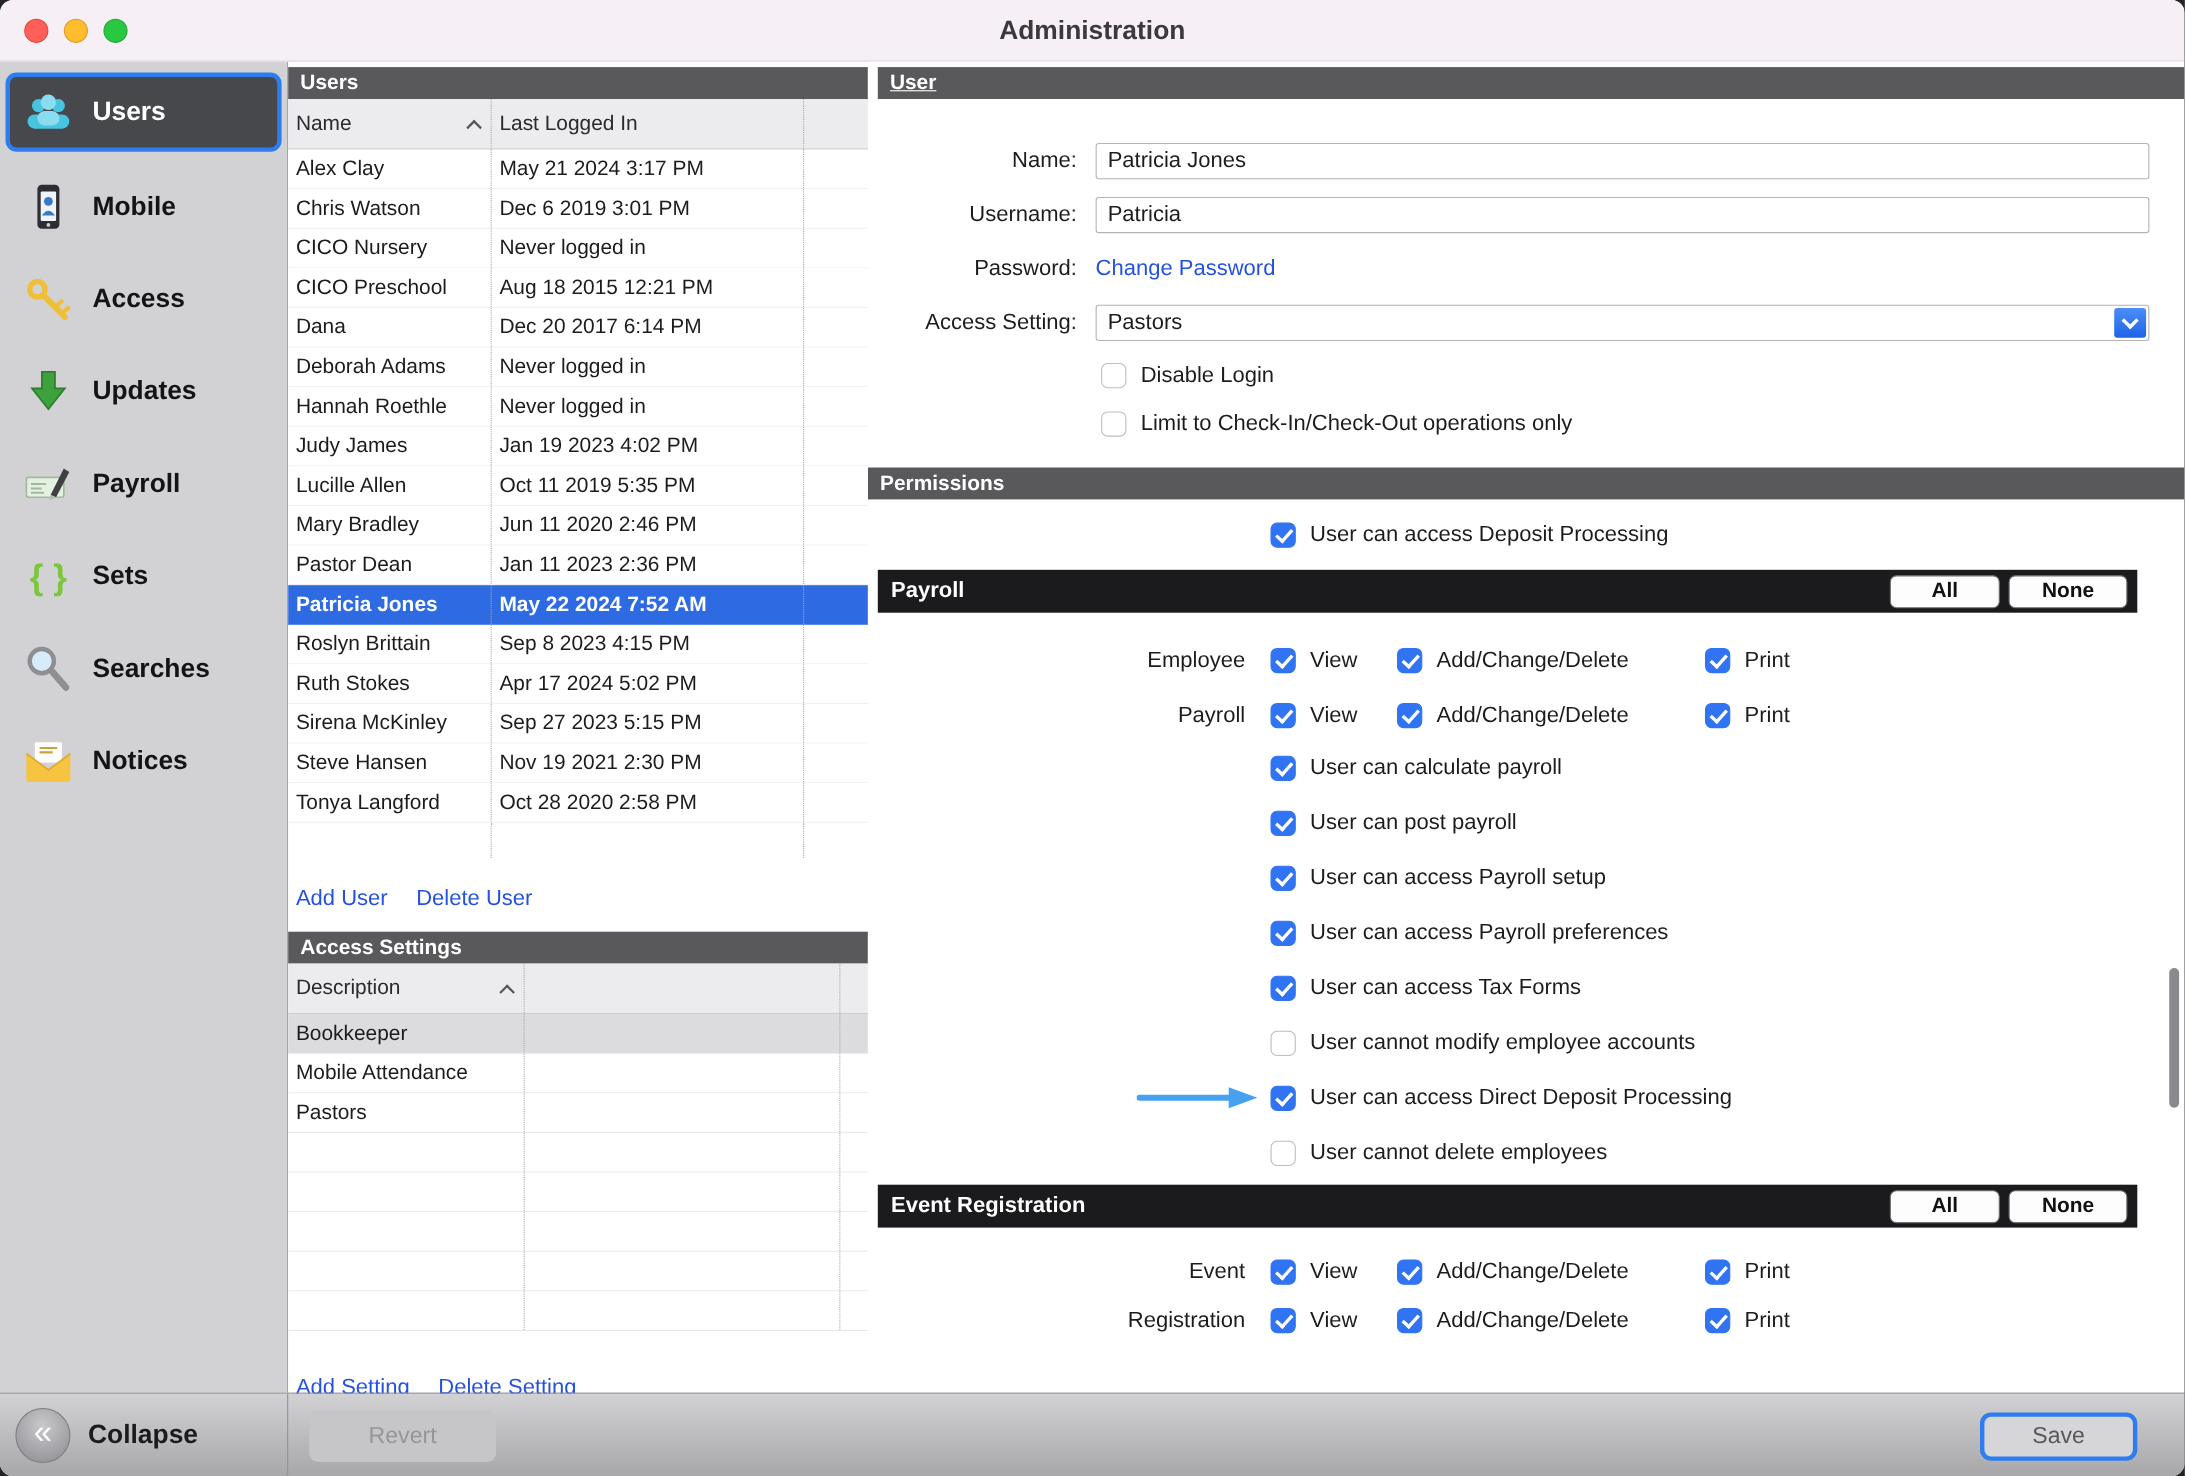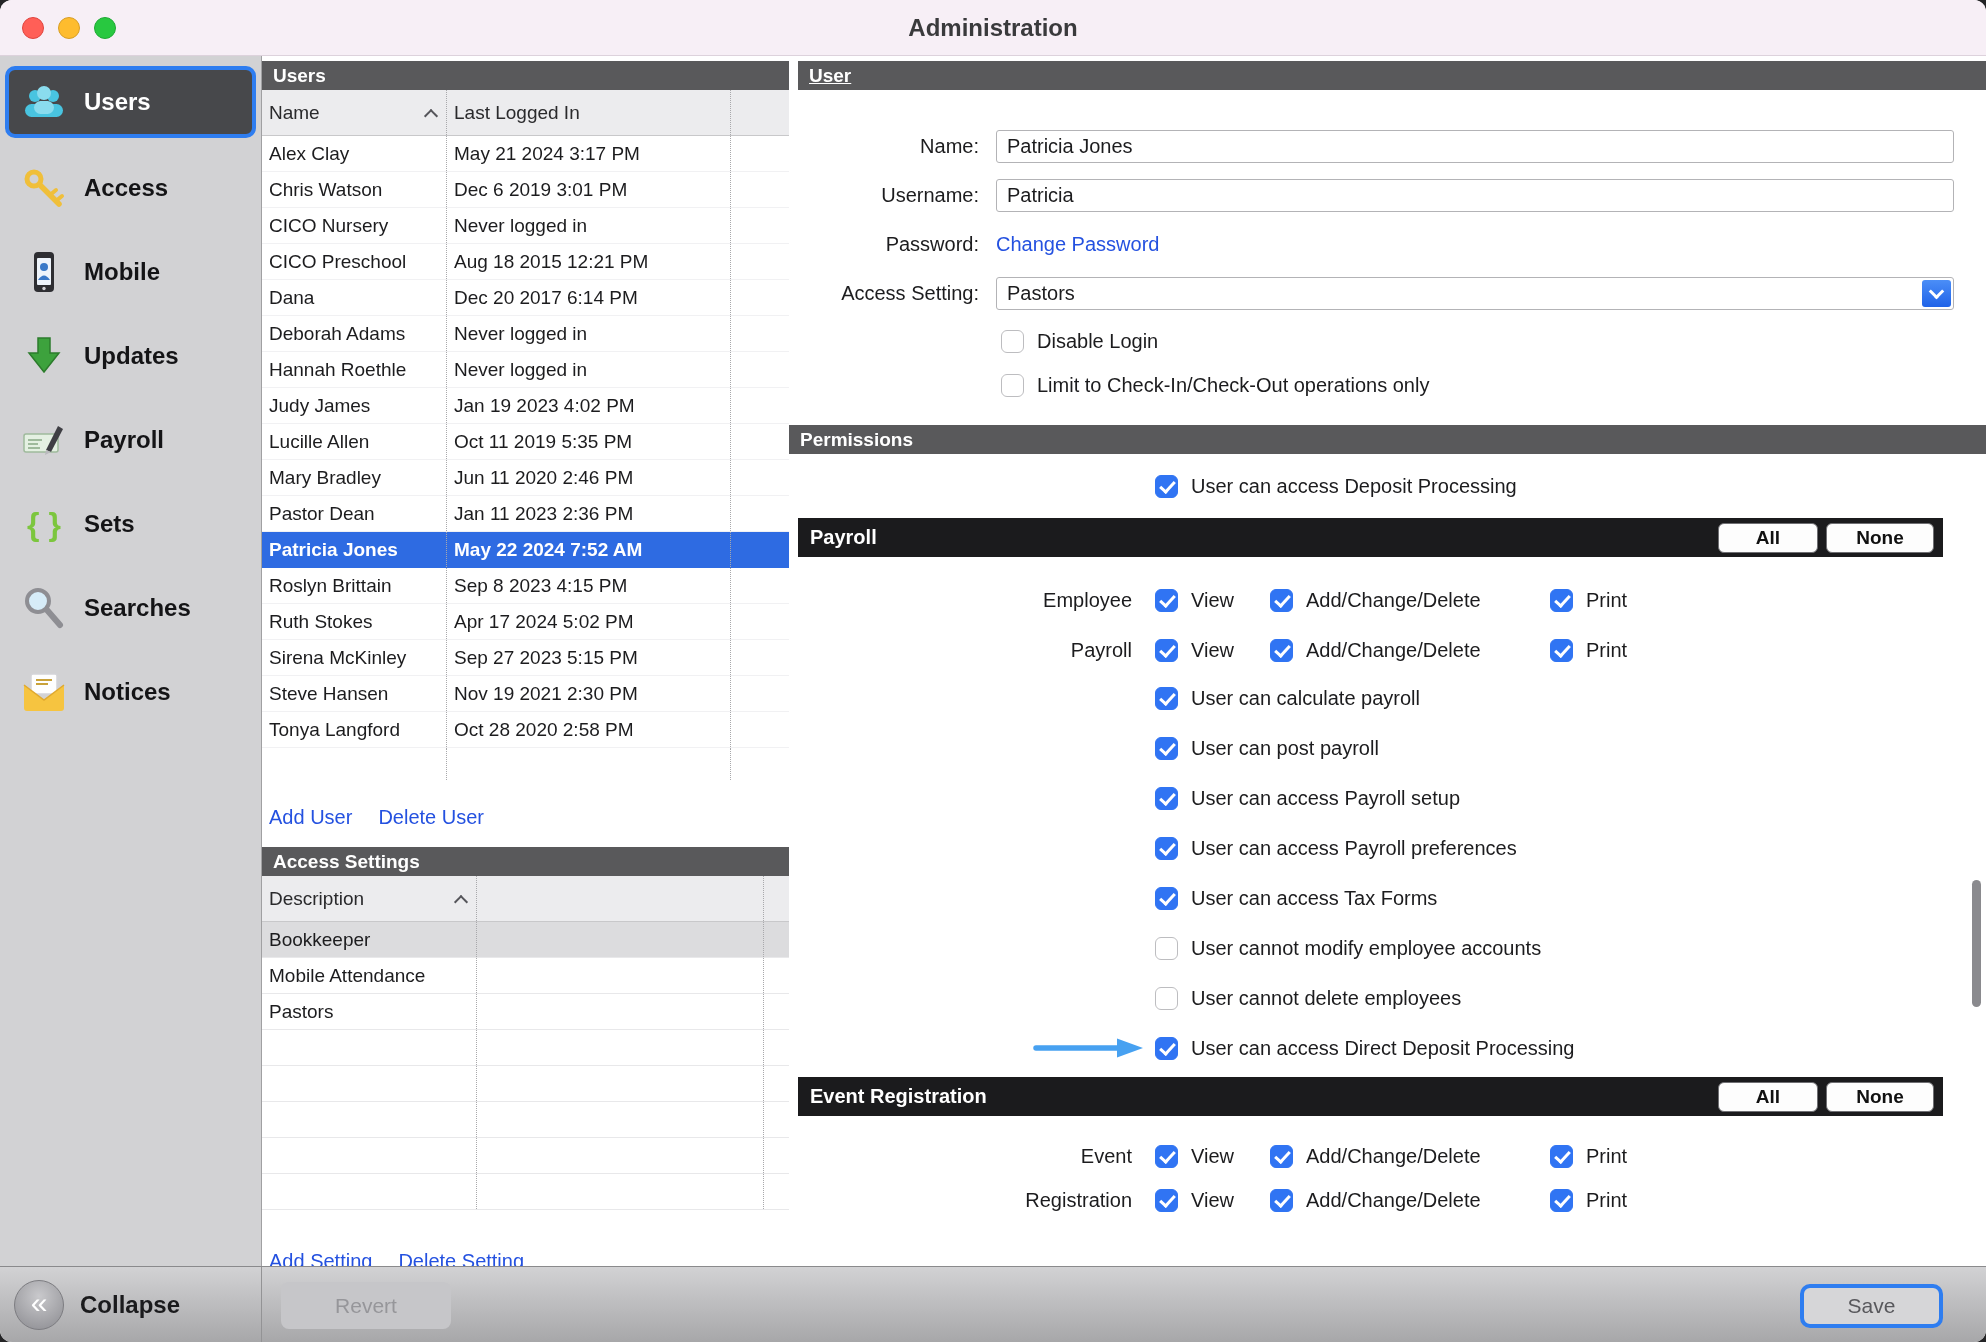--- a/index.html
+++ b/index.html
@@ -130,38 +130,38 @@
             <circle cx="22" cy="13" r="7" fill="#8adcee"></circle>
             <rect x="3" y="24" width="38" height="13" rx="6.5" fill="#49c4e0"></rect>
             <rect x="12" y="21" width="20" height="13" rx="6.5" fill="#8adcee"></rect>
           </svg>
         </span>
         <span class="lbl">Users</span>
       </div>
       <div class="side-item">
         <span class="ico">
           <svg viewBox="0 0 44 44" width="44" height="44">
-            <circle cx="12" cy="13" r="7" fill="none" stroke="#f0bf3a" stroke-width="5"></circle>
-            <path d="M18 19 L37 38" stroke="#f0bf3a" stroke-width="5.5" stroke-linecap="round"></path>
-            <path d="M28 29 l6 -5 M34 35 l6 -5" stroke="#f0bf3a" stroke-width="4" stroke-linecap="round"></path>
-          </svg>
-        </span>
-        <span class="lbl">Access</span>
-      </div>
-      <div class="side-item">
-        <span class="ico">
-          <svg viewBox="0 0 44 44" width="44" height="44">
             <rect x="12" y="2" width="20" height="40" rx="4" fill="#2e2e32"></rect>
             <rect x="15" y="8" width="14" height="27" rx="1" fill="#eef4fb"></rect>
             <circle cx="22" cy="17" r="4" fill="#3a79c8"></circle>
             <path d="M16 30 q6 -9 12 0 z" fill="#3a79c8"></path>
             <circle cx="22" cy="38.5" r="1.7" fill="#cfcfd4"></circle>
           </svg>
         </span>
         <span class="lbl">Mobile</span>
+      </div>
+      <div class="side-item">
+        <span class="ico">
+          <svg viewBox="0 0 44 44" width="44" height="44">
+            <circle cx="12" cy="13" r="7" fill="none" stroke="#f0bf3a" stroke-width="5"></circle>
+            <path d="M18 19 L37 38" stroke="#f0bf3a" stroke-width="5.5" stroke-linecap="round"></path>
+            <path d="M28 29 l6 -5 M34 35 l6 -5" stroke="#f0bf3a" stroke-width="4" stroke-linecap="round"></path>
+          </svg>
+        </span>
+        <span class="lbl">Access</span>
       </div>
       <div class="side-item">
         <span class="ico">
           <svg viewBox="0 0 44 44" width="44" height="44">
             <path d="M16 4 h12 v15 h9 L22 38 7 19 h9 Z" fill="#3da23d" stroke="#2c7c2c" stroke-width="1.5"></path>
           </svg>
         </span>
         <span class="lbl">Updates</span>
       </div>
       <div class="side-item">
@@ -472,35 +472,35 @@
             <span class="cb on"></span>
             <span>User can access Payroll preferences</span>
           </div>
         <div class="opt-row">
             <span class="cb on"></span>
             <span>User can access Tax Forms</span>
           </div>
         <div class="opt-row">
             <span class="cb"></span>
             <span>User cannot modify employee accounts</span>
-          </div>
-        <div class="opt-row">
-            <span class="cb"></span>
-            <span>User cannot delete employees</span>
           </div>
         <div class="opt-row">
           <span class="callout-arrow">
             <svg width="112" height="22" viewBox="0 0 112 22">
               <path d="M3 11 H84" stroke="#47a1f1" stroke-width="5.5" stroke-linecap="round"></path>
               <path d="M84 1.5 L110 11 L84 20.5 Z" fill="#47a1f1"></path>
             </svg>
           </span>
           <span class="cb on"></span>
           <span>User can access Direct Deposit Processing</span>
         </div>
+        <div class="opt-row">
+            <span class="cb"></span>
+            <span>User cannot delete employees</span>
+          </div>
       </div>
 
       <div class="section-bar event">
         <span>Event Registration</span>
         <button class="mini-btn all">All</button>
         <button class="mini-btn none">None</button>
       </div>
 
       <div class="matrix event">
         <div class="perm-row">

